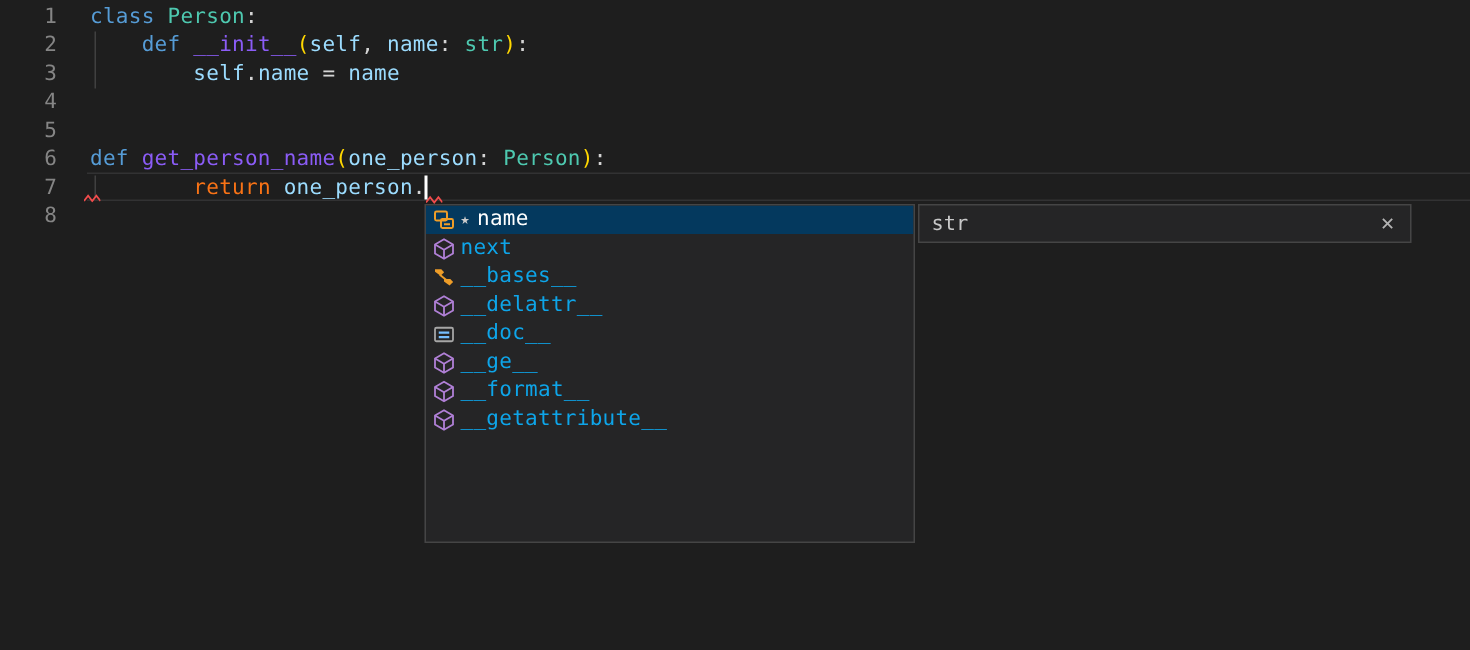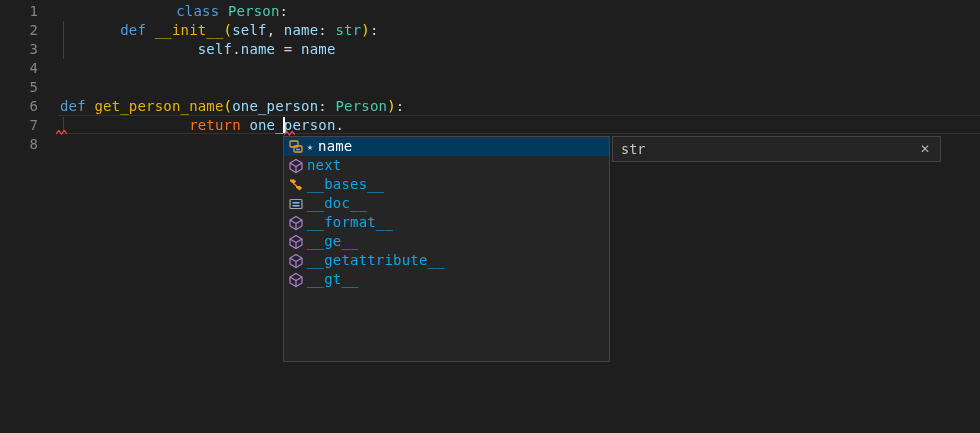--- a/index.html
+++ b/index.html
@@ -13,25 +13,25 @@
   
   .current-line{position:absolute;left:58px;right:0;top:115px;height:17px;
     border-top:1px solid #323233;border-bottom:1px solid #323233;z-index:1;}
 
   
   .gutter{position:absolute;left:0;top:2px;width:38px;text-align:right;
     color:#858585;font-size:14px;line-height:19px;z-index:2;}
   .ln{height:19px;}
   .code{position:absolute;left:60px;top:2px;font-size:14px;line-height:19px;
     letter-spacing:0.18px;white-space:pre;z-index:2;color:#d4d4d4;}
-  .cl{height:19px;text-align:center;}
+  .cl{height:19px;}
   .tk-keyword{color:#569cd6}
   .tk-control{color:#f97316}
   .tk-type{color:#4ec9b0}
-  .tk-func{color:#eab308}
+  .tk-func{color:#8b5cf6}
   .tk-var{color:#9cdcfe}
   .tk-text{color:#d4d4d4}
   .tk-bracket{color:#ffd700}
 
   .indent-guide{position:absolute;width:1px;background:#404040;z-index:1;}
   .ig1{left:63px;top:21px;height:38px;}
   .ig2{left:63px;top:117px;height:15px;}
 
   .cursor{position:absolute;left:283px;top:117px;width:2px;height:16px;
     background:#ffffff;z-index:3;}
@@ -126,25 +126,47 @@
                 <path d="M8 9h4.2l1.9 2-2.4 2.4L8 10.7z"></path>
               </g>
               <path d="M5.2 6.2l5.2 4.2" stroke="#EE9D28" stroke-width="1.3" fill="none"></path>
             </svg>
           </span>
           <span class="suggest-label">__bases__</span>
         </div>
         <div class="suggest-item">
           <span class="kind-icon">
             <svg viewBox="0 0 16 16">
+              <g fill="none" stroke="#B180D7" stroke-width="1.2">
+                <path d="M8 1.5 14 5v6L8 14.5 2 11V5z"></path>
+                <path d="M2 5l6 3.5L14 5M8 8.5v6"></path>
+              </g>
+            </svg>
+          </span>
+          <span class="suggest-label">__delattr__</span>
+        </div>
+        <div class="suggest-item">
+          <span class="kind-icon">
+            <svg viewBox="0 0 16 16">
               <rect x="2" y="3.5" width="12" height="9" rx="1" fill="none" stroke="#A6A6A6" stroke-width="1.2"></rect>
               <path d="M4.5 6.8h7M4.5 9.8h7" stroke="#75BEFF" stroke-width="1.5" fill="none"></path>
             </svg>
           </span>
           <span class="suggest-label">__doc__</span>
+        </div>
+        <div class="suggest-item">
+          <span class="kind-icon">
+            <svg viewBox="0 0 16 16">
+              <g fill="none" stroke="#B180D7" stroke-width="1.2">
+                <path d="M8 1.5 14 5v6L8 14.5 2 11V5z"></path>
+                <path d="M2 5l6 3.5L14 5M8 8.5v6"></path>
+              </g>
+            </svg>
+          </span>
+          <span class="suggest-label">__ge__</span>
         </div>
         <div class="suggest-item">
           <span class="kind-icon">
             <svg viewBox="0 0 16 16">
               <g fill="none" stroke="#B180D7" stroke-width="1.2">
                 <path d="M8 1.5 14 5v6L8 14.5 2 11V5z"></path>
                 <path d="M2 5l6 3.5L14 5M8 8.5v6"></path>
               </g>
             </svg>
           </span>
@@ -152,43 +174,21 @@
         </div>
         <div class="suggest-item">
           <span class="kind-icon">
             <svg viewBox="0 0 16 16">
               <g fill="none" stroke="#B180D7" stroke-width="1.2">
                 <path d="M8 1.5 14 5v6L8 14.5 2 11V5z"></path>
                 <path d="M2 5l6 3.5L14 5M8 8.5v6"></path>
               </g>
             </svg>
           </span>
-          <span class="suggest-label">__ge__</span>
-        </div>
-        <div class="suggest-item">
-          <span class="kind-icon">
-            <svg viewBox="0 0 16 16">
-              <g fill="none" stroke="#B180D7" stroke-width="1.2">
-                <path d="M8 1.5 14 5v6L8 14.5 2 11V5z"></path>
-                <path d="M2 5l6 3.5L14 5M8 8.5v6"></path>
-              </g>
-            </svg>
-          </span>
           <span class="suggest-label">__getattribute__</span>
-        </div>
-        <div class="suggest-item">
-          <span class="kind-icon">
-            <svg viewBox="0 0 16 16">
-              <g fill="none" stroke="#B180D7" stroke-width="1.2">
-                <path d="M8 1.5 14 5v6L8 14.5 2 11V5z"></path>
-                <path d="M2 5l6 3.5L14 5M8 8.5v6"></path>
-              </g>
-            </svg>
-          </span>
-          <span class="suggest-label">__gt__</span>
         </div>
       </div>
   </div>
 
   <div class="suggest-details">
     <span class="detail-text">str</span>
     <span class="detail-close">✕</span>
   </div>
 
 </div>

